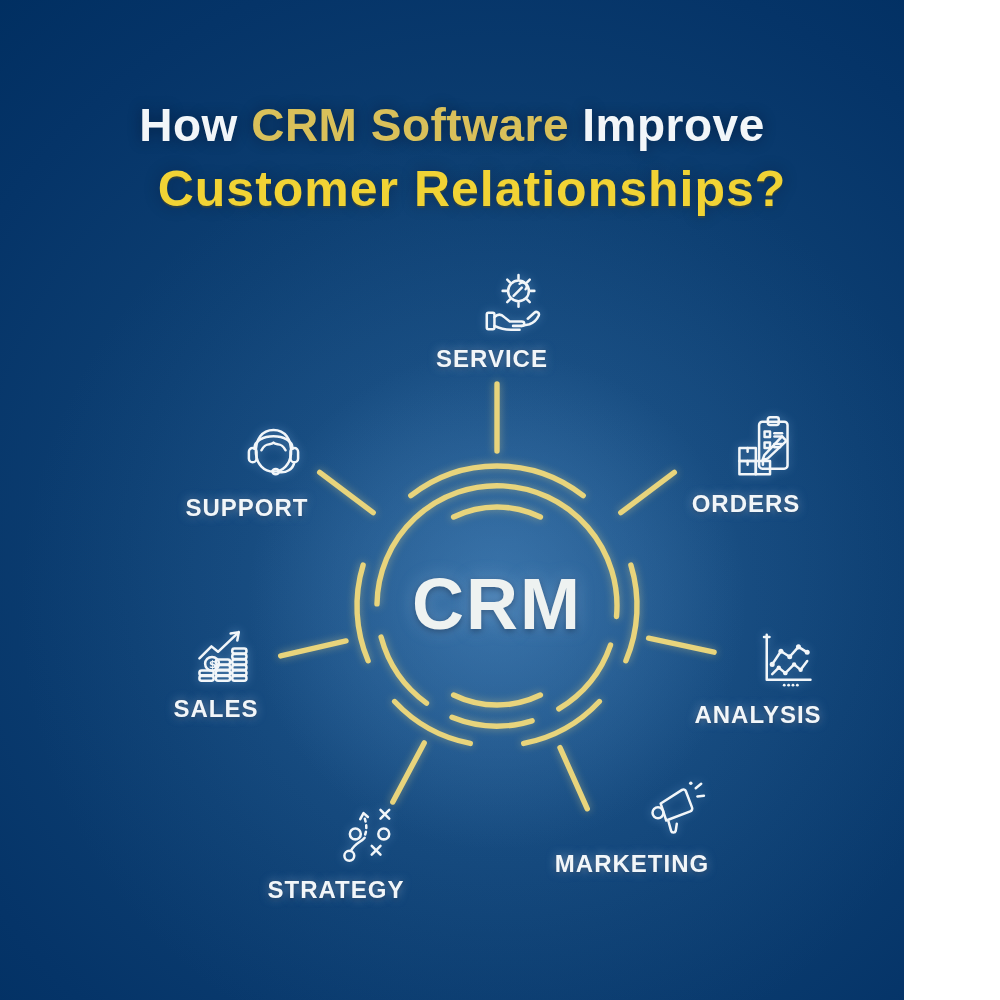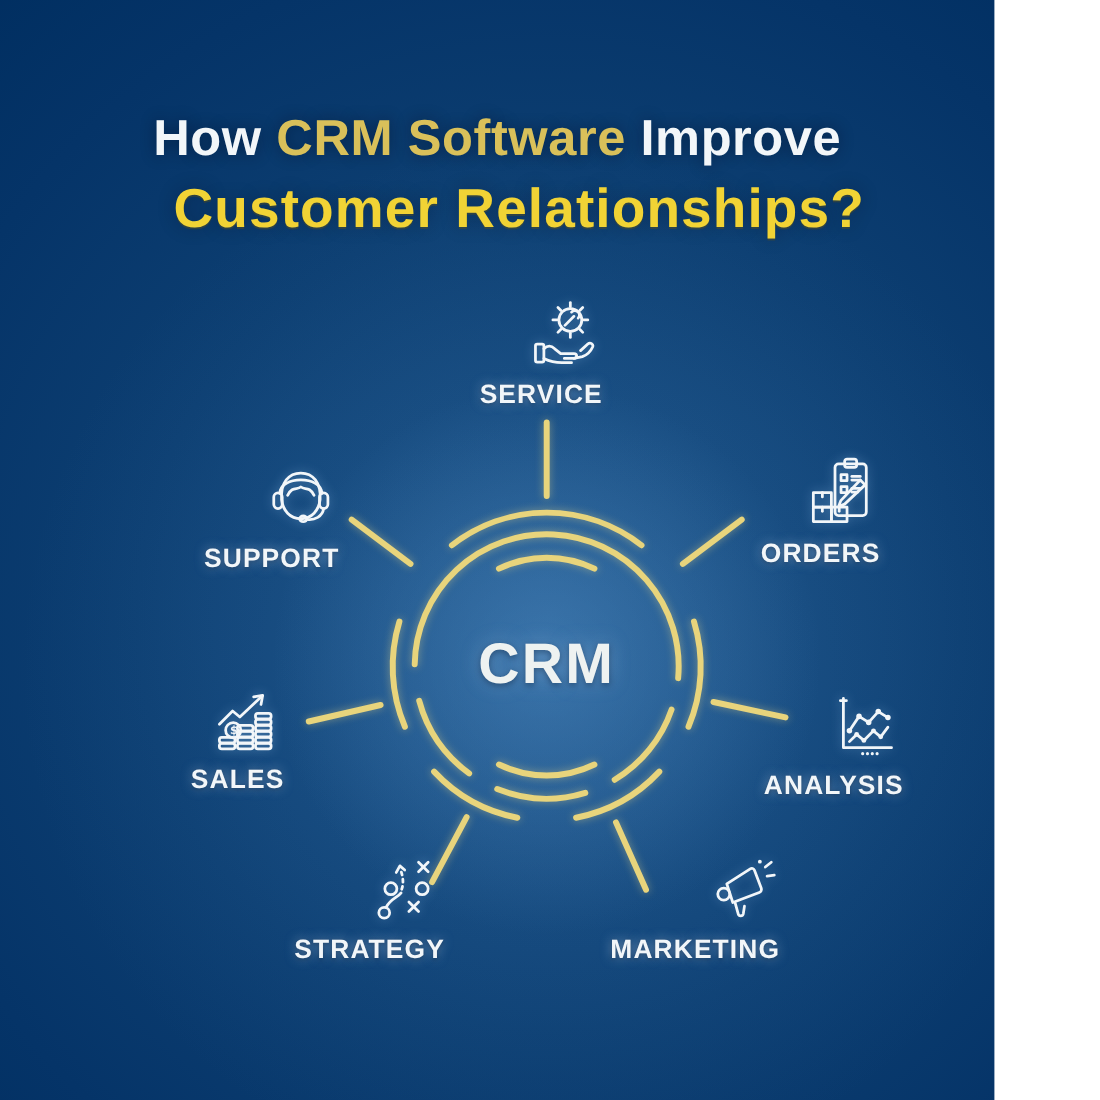--- a/index.html
+++ b/index.html
@@ -21,35 +21,35 @@
   .title-line1{font-size:46px;font-weight:600;letter-spacing:.5px;color:var(--text-white);
     text-shadow:0 0 14px rgba(0,10,30,.45);}
   .title-line1 .gold{color:var(--title-gold);font-weight:700;}
   .title-line2{margin-top:8px;font-size:50px;font-weight:800;letter-spacing:1px;color:var(--title-yellow);
     text-shadow:0 2px 0 rgba(110,85,10,.35), 0 0 16px rgba(0,10,30,.3);padding-left:40px;}
   
   .rings{position:absolute;left:0;top:0;filter:drop-shadow(0 0 4px rgba(238,218,130,.45));}
   .rings path, .rings line{stroke:var(--ring-gold);stroke-width:5.4;fill:none;stroke-linecap:round;}
   .crm{
     position:absolute;left:497px;top:604px;transform:translate(-50%,-50%);
-    font-size:52px;font-weight:800;letter-spacing:2px;color:#eef2f1;
+    font-size:72px;font-weight:800;letter-spacing:2px;color:#eef2f1;
     text-shadow:0 0 18px rgba(180,215,250,.35), 0 2px 6px rgba(0,20,45,.5);
   }
   
   .node{position:absolute;display:flex;flex-direction:column;align-items:flex-end;gap:6px;transform:translateX(-50%);}
   .node .icon{width:70px;height:70px;filter:drop-shadow(0 0 5px rgba(170,215,255,.35));}
   .node .icon svg{width:100%;height:100%;}
   .node .icon path,.node .icon line,.node .icon rect,.node .icon circle,.node .icon polyline,.node .icon ellipse{
     stroke:var(--text-white);stroke-width:2.3;fill:none;stroke-linecap:round;stroke-linejoin:round;}
   .node .icon .fill{fill:var(--text-white);stroke:none;}
   .node .icon text{fill:var(--text-white);stroke:none;font-weight:bold;font-family:"DejaVu Sans",sans-serif;}
   .label{font-size:24px;font-weight:700;letter-spacing:1px;color:var(--text-white);line-height:28px;white-space:nowrap;
     text-shadow:0 0 10px rgba(200,228,255,.5), 0 1px 4px rgba(0,18,40,.55);}
   .n-service{left:492px;top:269px;} .n-orders{left:729px;top:414px;margin-left:17px;} .n-analysis{left:758px;top:625px;}
-  .n-marketing{left:632px;top:774px;} .n-strategy{left:336px;top:774px;} .n-sales{left:216px;top:619px;}
+  .n-marketing{left:632px;top:774px;} .n-strategy{left:336px;top:800px;} .n-sales{left:216px;top:619px;}
   .n-support{left:247px;top:418px;}
 </style>
 </head>
 <body>
 
 <div class="stage">
 
   <div class="title">
     <div class="title-line1"><span>How </span><span class="gold">CRM Software</span><span> Improve</span></div>
     <div class="title-line2">Customer Relationships?</div>

